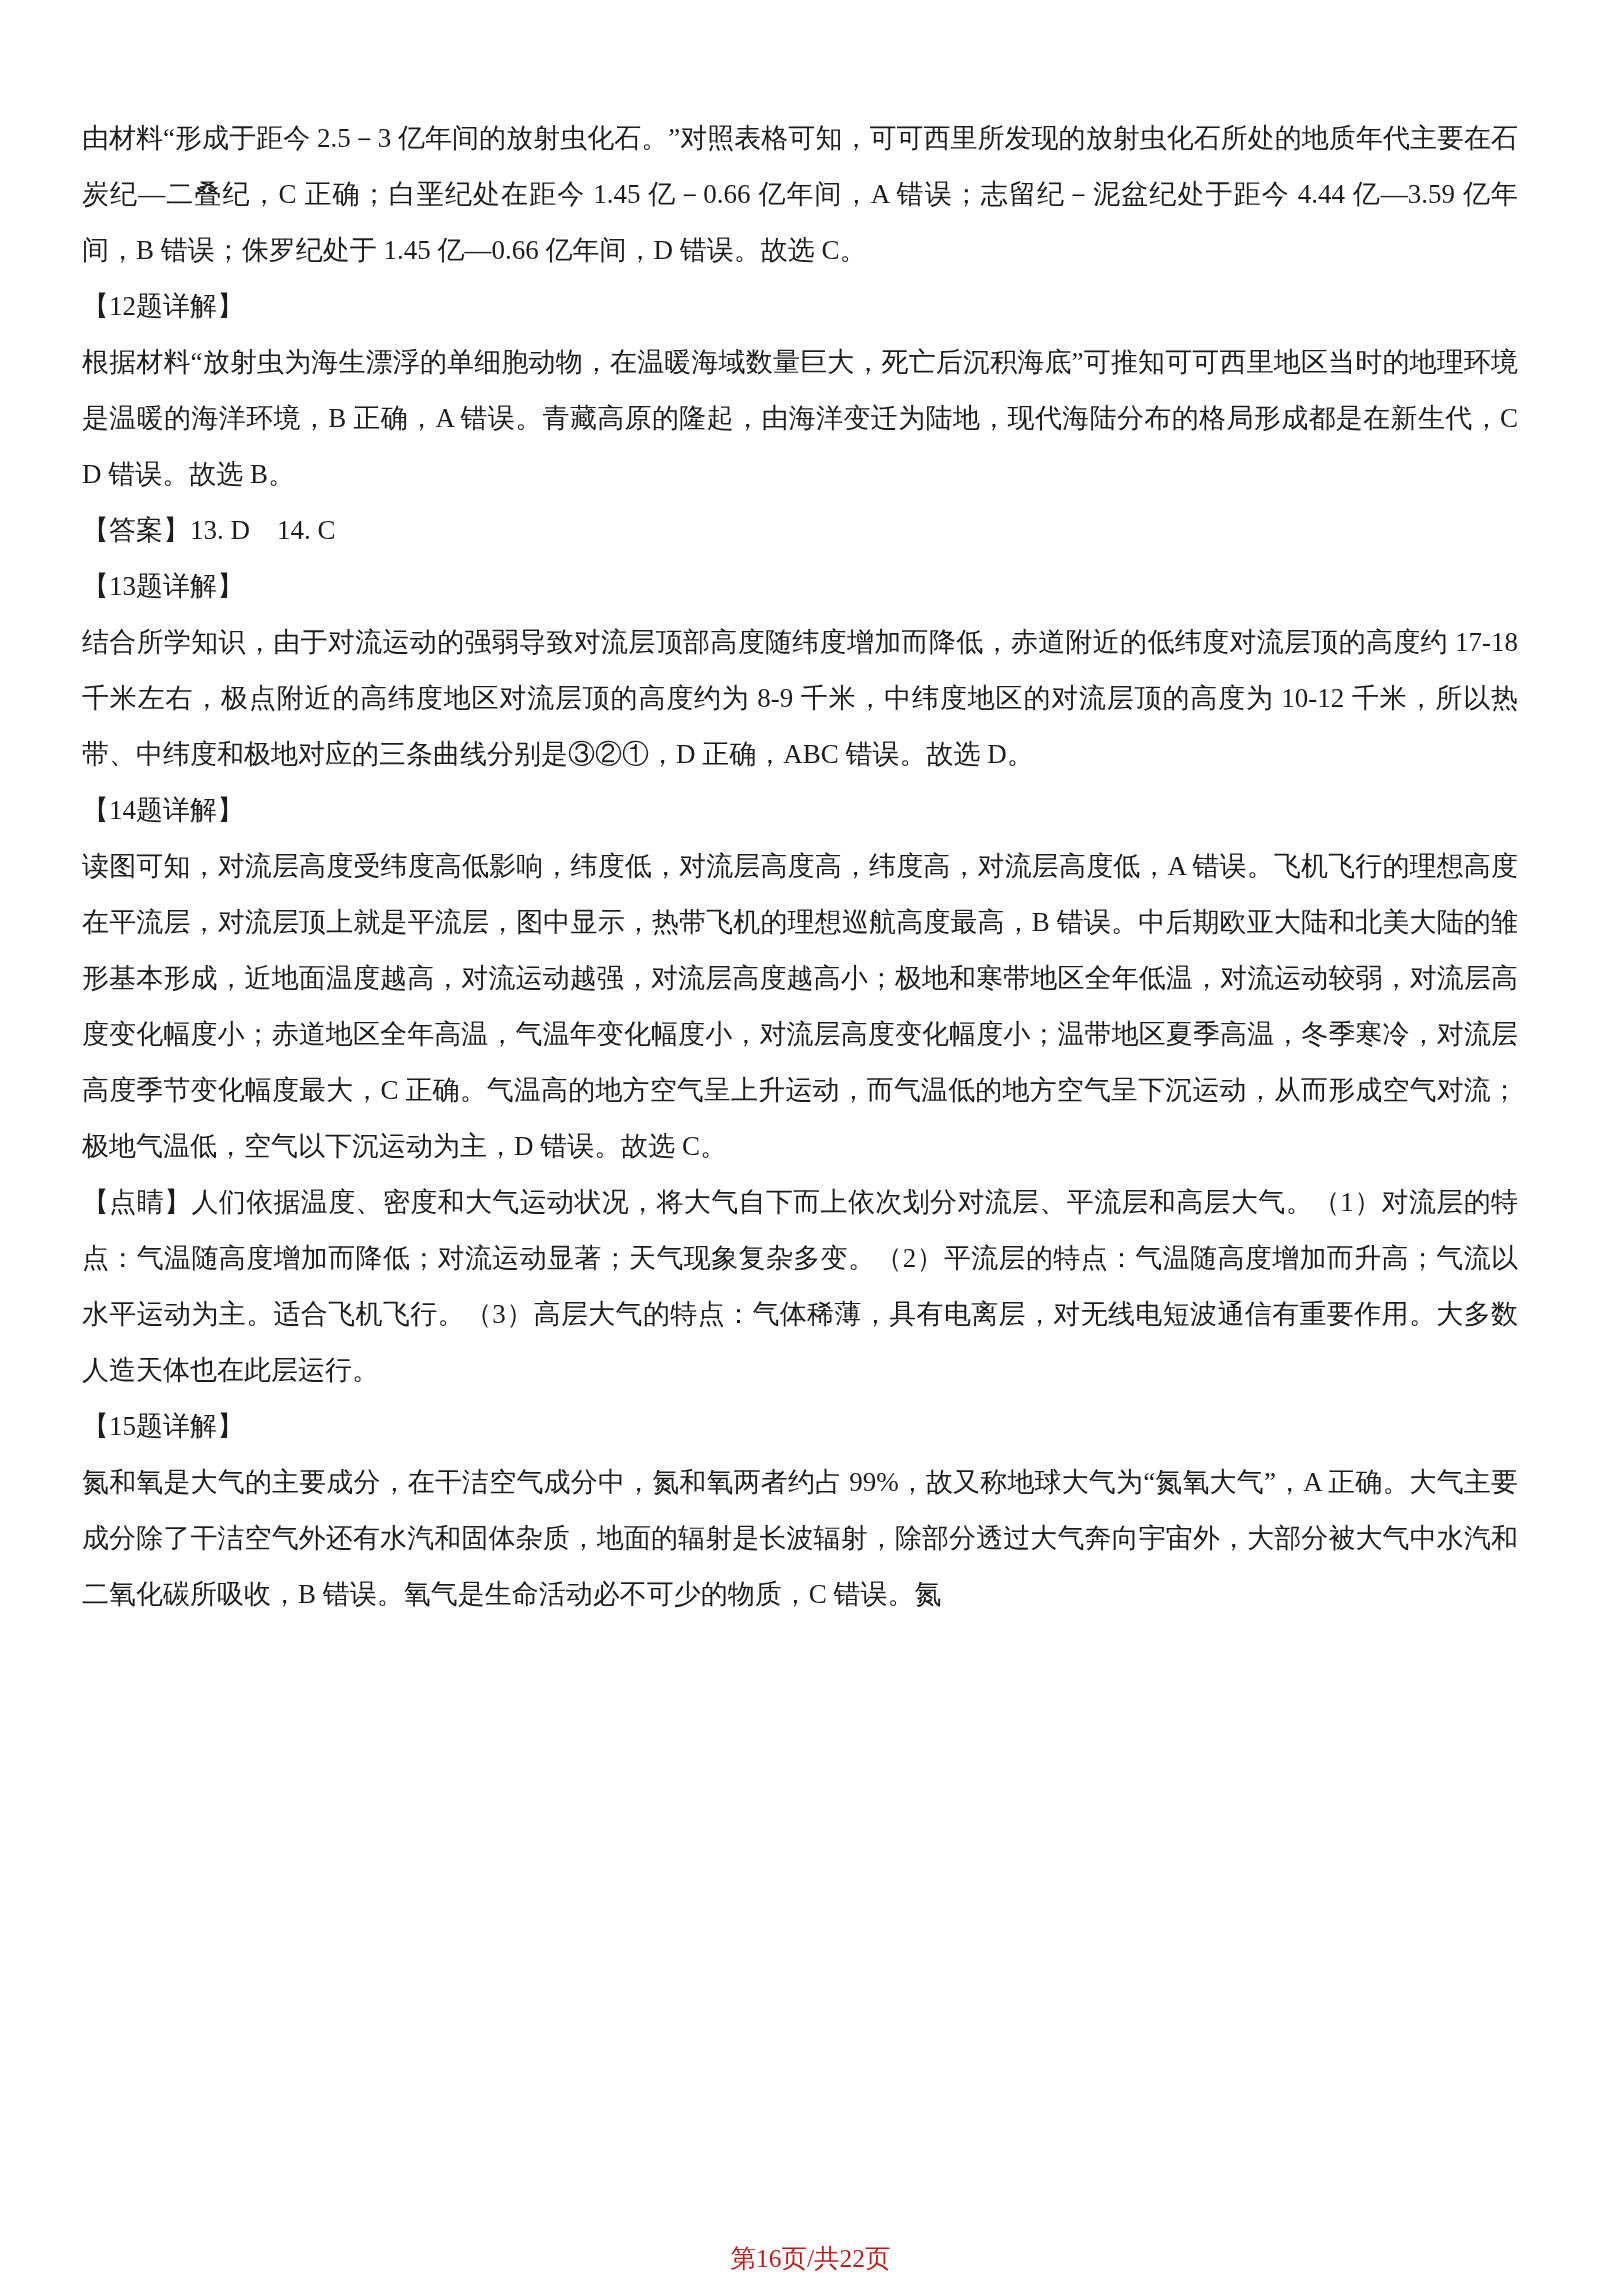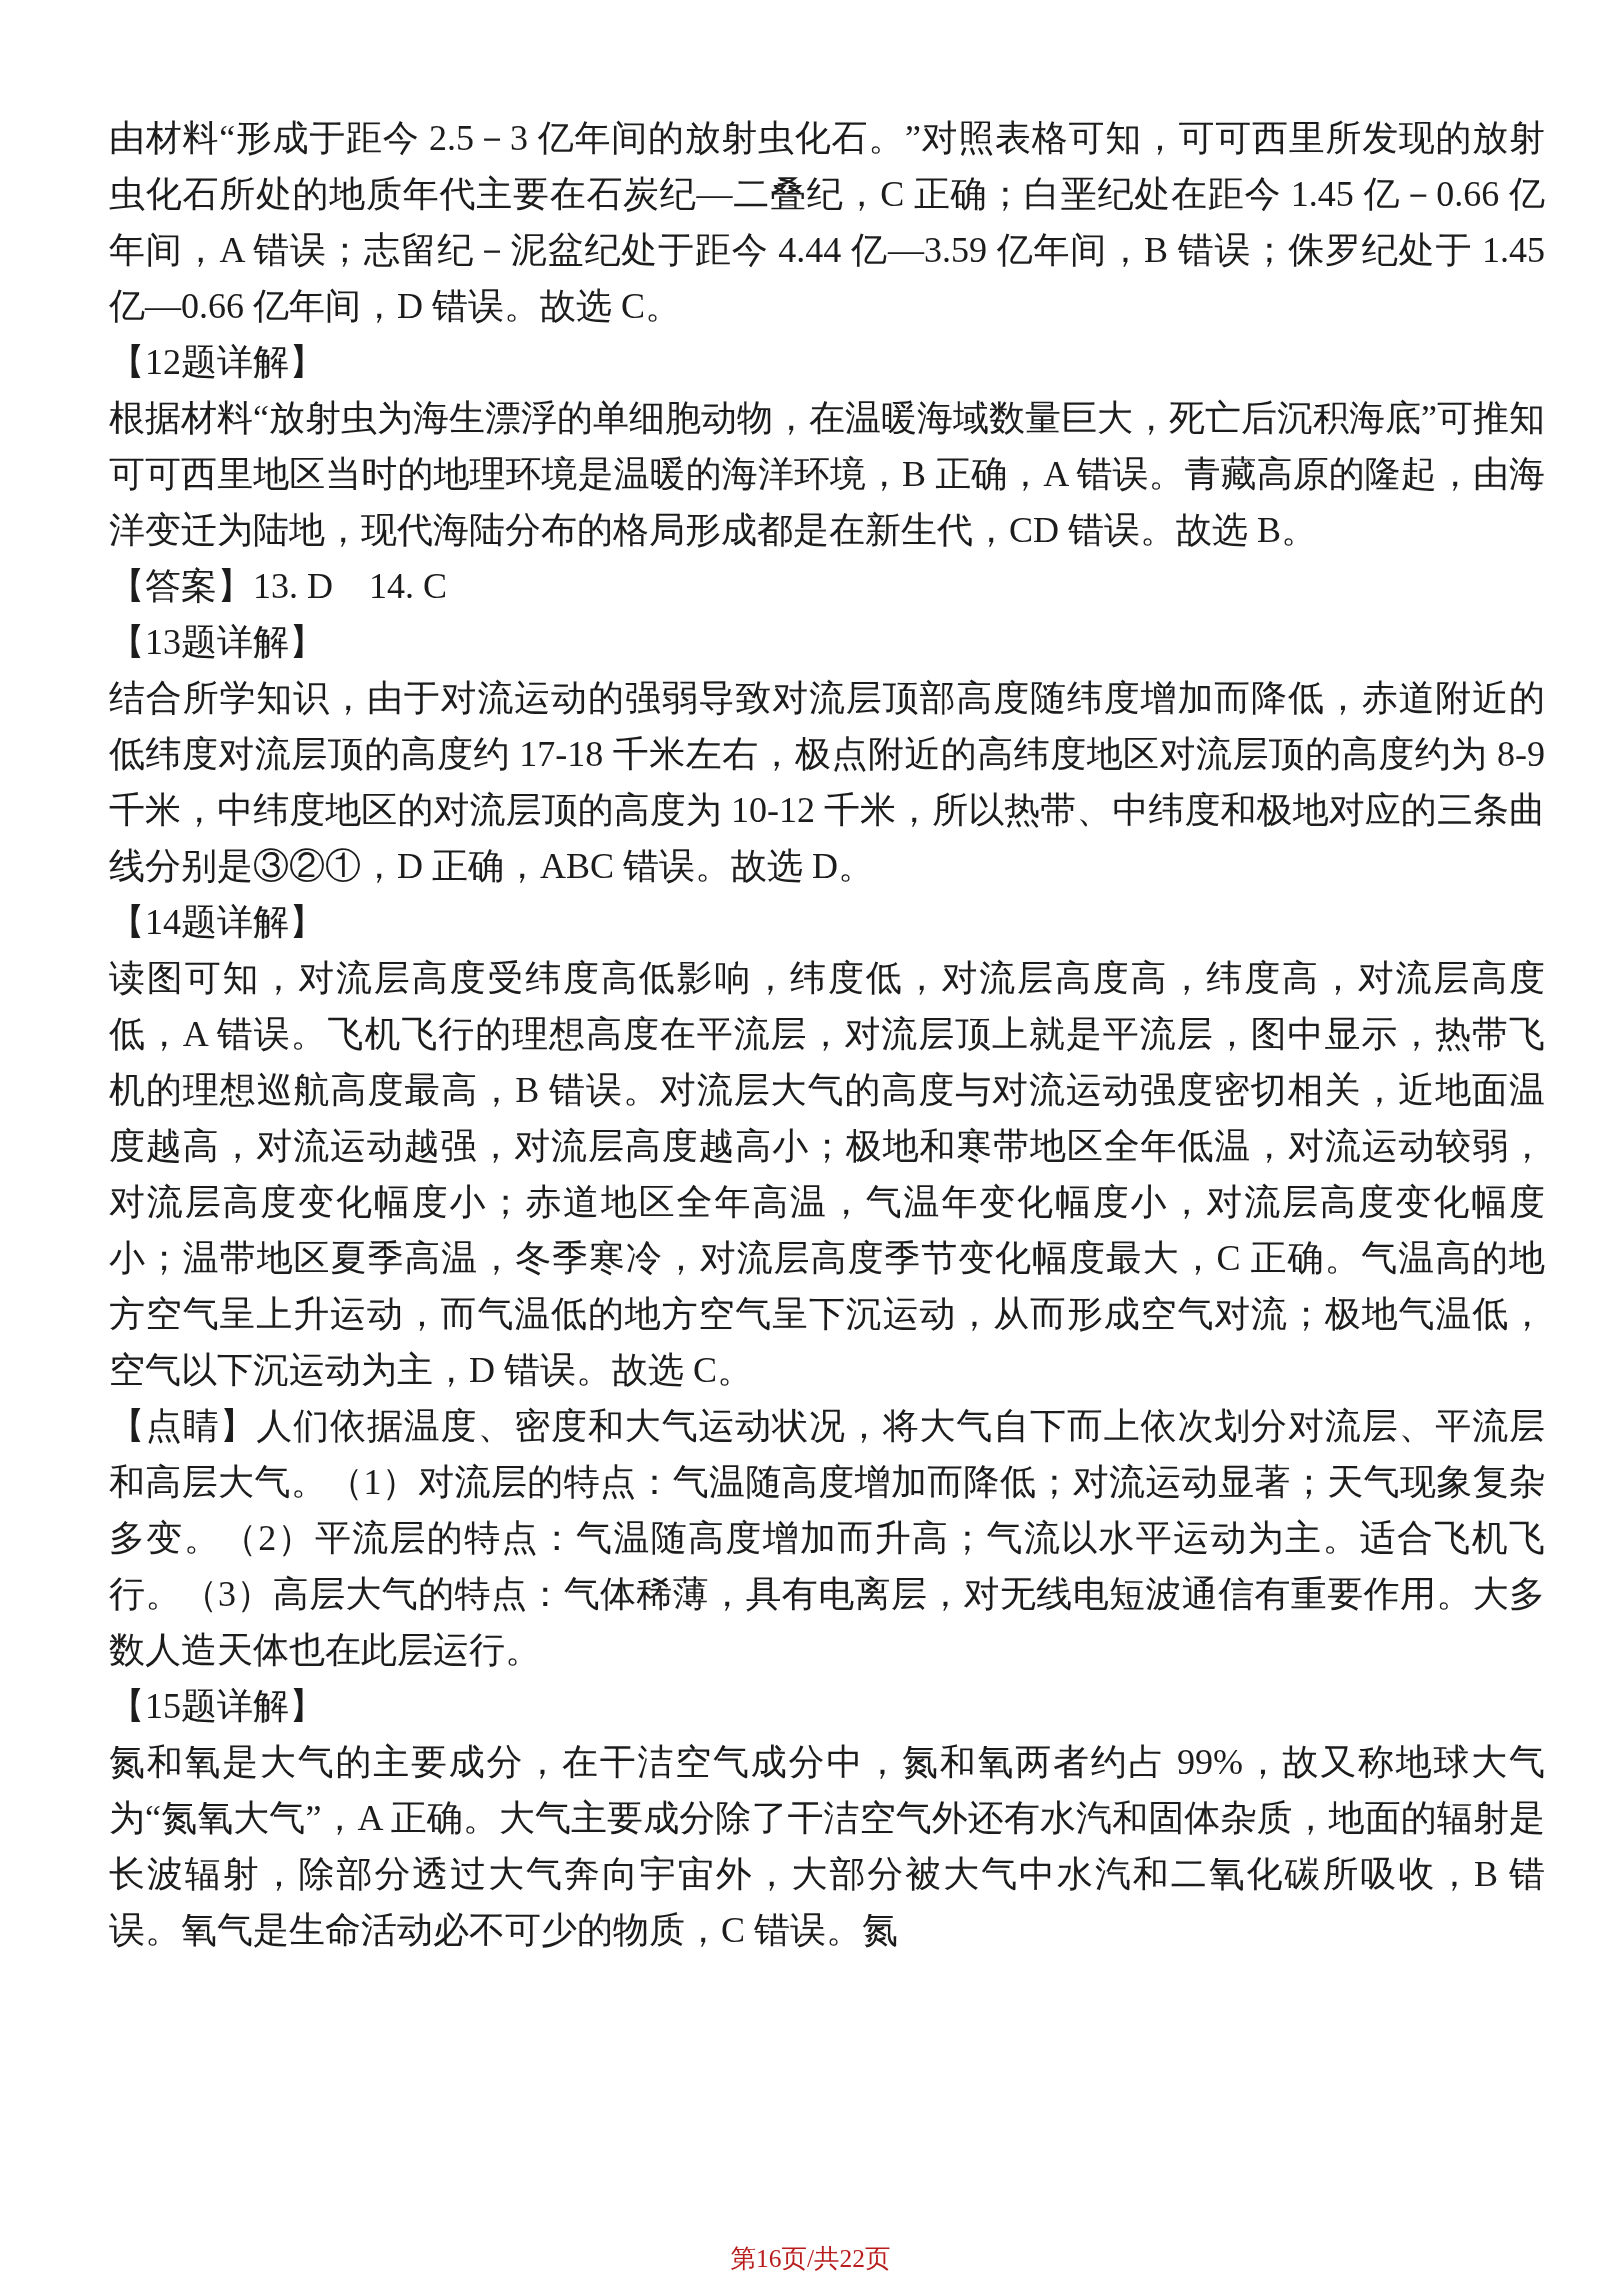--- a/index.html
+++ b/index.html
@@ -11,24 +11,24 @@
     position: relative;
     width: 1621px;
     height: 2293px;
     background: #ffffff;
     font-family: "Liberation Serif", "DejaVu Serif", serif;
     color: #1c1c1c;
     overflow: hidden;
   }
   .content {
     position: absolute;
-    left: 109px;
+    left: 82px;
     top: 110px;
     width: 1436px;
-    font-size: 36px;
+    font-size: 27px;
     line-height: 56px;
     text-align: justify;
   }
   .block {
     margin: 0;
     padding: 0;
     word-break: break-all;
   }
   .footer {
     position: absolute;
@@ -47,21 +47,21 @@
 <div class="page">
 
   <div class="content">
     <p class="block">由材料“形成于距今 2.5－3 亿年间的放射虫化石。”对照表格可知，可可西里所发现的放射虫化石所处的地质年代主要在石炭纪—二叠纪，C 正确；白垩纪处在距今 1.45 亿－0.66 亿年间，A 错误；志留纪－泥盆纪处于距今 4.44 亿—3.59 亿年间，B 错误；侏罗纪处于 1.45 亿—0.66 亿年间，D 错误。故选 C。</p>
     <p class="block">【12题详解】</p>
     <p class="block">根据材料“放射虫为海生漂浮的单细胞动物，在温暖海域数量巨大，死亡后沉积海底”可推知可可西里地区当时的地理环境是温暖的海洋环境，B 正确，A 错误。青藏高原的隆起，由海洋变迁为陆地，现代海陆分布的格局形成都是在新生代，CD 错误。故选 B。</p>
     <p class="block">【答案】13. D　14. C</p>
     <p class="block">【13题详解】</p>
     <p class="block">结合所学知识，由于对流运动的强弱导致对流层顶部高度随纬度增加而降低，赤道附近的低纬度对流层顶的高度约 17-18 千米左右，极点附近的高纬度地区对流层顶的高度约为 8-9 千米，中纬度地区的对流层顶的高度为 10-12 千米，所以热带、中纬度和极地对应的三条曲线分别是③②①，D 正确，ABC 错误。故选 D。</p>
     <p class="block">【14题详解】</p>
-    <p class="block">读图可知，对流层高度受纬度高低影响，纬度低，对流层高度高，纬度高，对流层高度低，A 错误。飞机飞行的理想高度在平流层，对流层顶上就是平流层，图中显示，热带飞机的理想巡航高度最高，B 错误。对流层大气的高度与对流运动强度密切相关，近地面温度越高，对流运动越强，对流层高度越高小；极地和寒带地区全年低温，对流运动较弱，对流层高度变化幅度小；赤道地区全年高温，气温年变化幅度小，对流层高度变化幅度小；温带地区夏季高温，冬季寒冷，对流层高度季节变化幅度最大，C 正确。气温高的地方空气呈上升运动，而气温低的地方空气呈下沉运动，从而形成空气对流；极地气温低，空气以下沉运动为主，D 错误。故选 C。</p>
+    <p class="block">读图可知，对流层高度受纬度高低影响，纬度低，对流层高度高，纬度高，对流层高度低，A 错误。飞机飞行的理想高度在平流层，对流层顶上就是平流层，图中显示，热带飞机的理想巡航高度最高，B 错误。中后期欧亚大陆和北美大陆的雏形基本形成，近地面温度越高，对流运动越强，对流层高度越高小；极地和寒带地区全年低温，对流运动较弱，对流层高度变化幅度小；赤道地区全年高温，气温年变化幅度小，对流层高度变化幅度小；温带地区夏季高温，冬季寒冷，对流层高度季节变化幅度最大，C 正确。气温高的地方空气呈上升运动，而气温低的地方空气呈下沉运动，从而形成空气对流；极地气温低，空气以下沉运动为主，D 错误。故选 C。</p>
     <p class="block">【点睛】人们依据温度、密度和大气运动状况，将大气自下而上依次划分对流层、平流层和高层大气。（1）对流层的特点：气温随高度增加而降低；对流运动显著；天气现象复杂多变。（2）平流层的特点：气温随高度增加而升高；气流以水平运动为主。适合飞机飞行。（3）高层大气的特点：气体稀薄，具有电离层，对无线电短波通信有重要作用。大多数人造天体也在此层运行。</p>
     <p class="block">【15题详解】</p>
     <p class="block">氮和氧是大气的主要成分，在干洁空气成分中，氮和氧两者约占 99%，故又称地球大气为“氮氧大气”，A 正确。大气主要成分除了干洁空气外还有水汽和固体杂质，地面的辐射是长波辐射，除部分透过大气奔向宇宙外，大部分被大气中水汽和二氧化碳所吸收，B 错误。氧气是生命活动必不可少的物质，C 错误。氮</p>
   </div>
 
   <div class="footer">第16页/共22页</div>
 
 </div>
 
 

